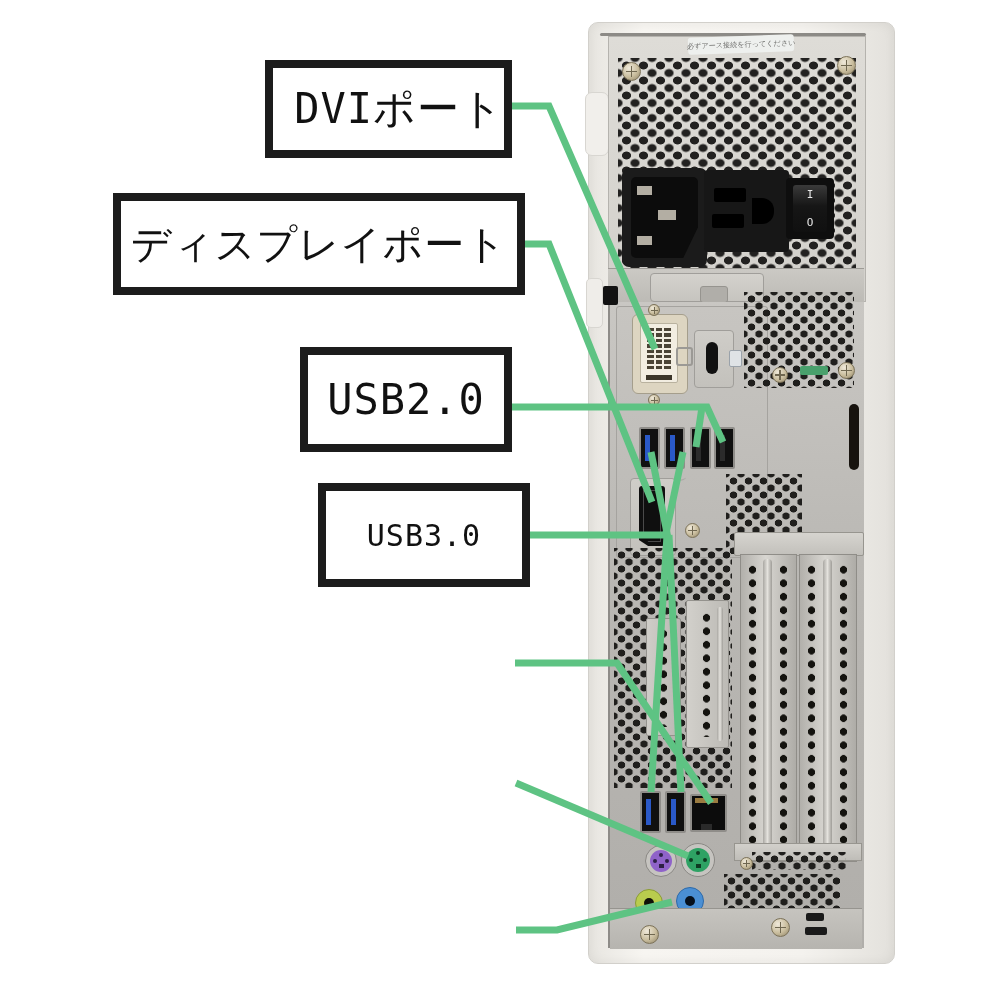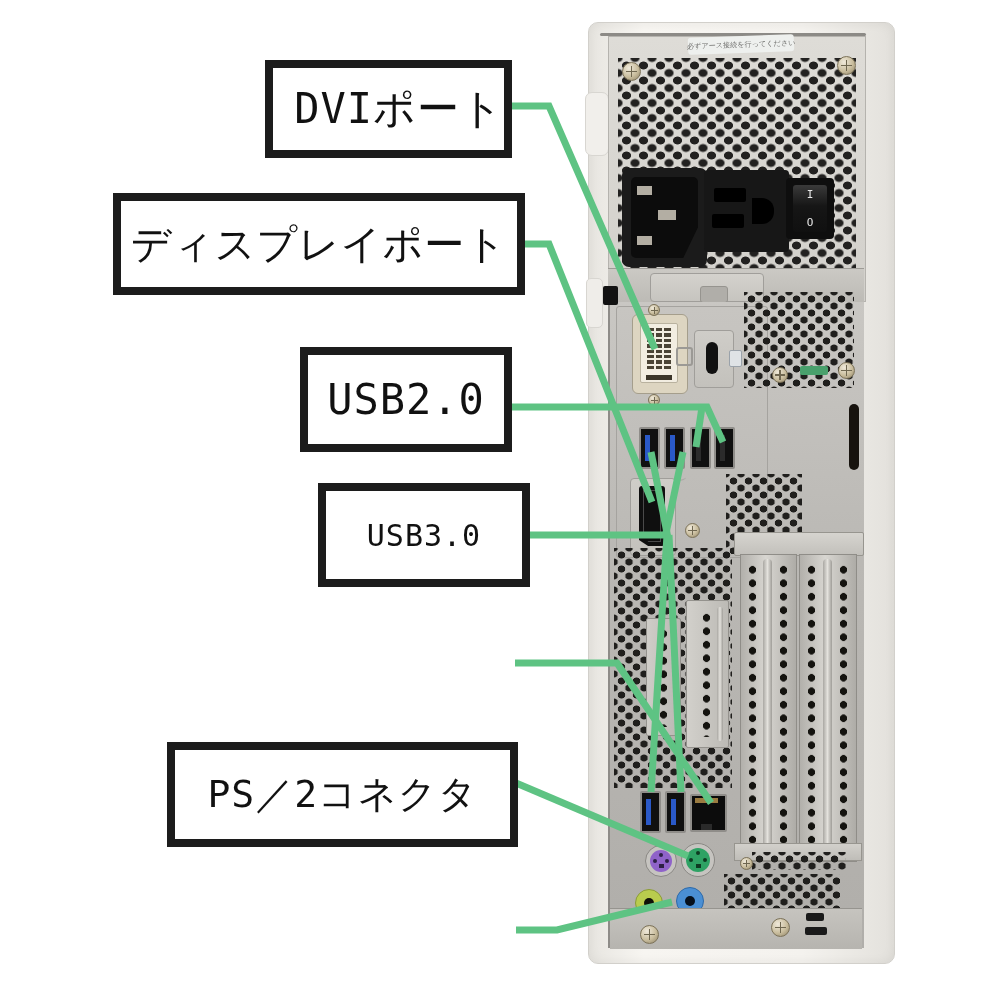--- a/index.html
+++ b/index.html
@@ -236,17 +236,14 @@
   </div>
   <div class="callout" style="left: 113px; top: 193px; width: 396px; height: 86px; font-size: 40px; border-color: rgb(28, 28, 28);">
     <span>ディスプレイポート</span>
   </div>
   <div class="callout" style="left: 300px; top: 347px; width: 196px; height: 89px; font-size: 42px; border-color: rgb(28, 28, 28);">
     <span>USB2.0</span>
   </div>
   <div class="callout" style="left: 300px; top: 483px; width: 196px; height: 88px; font-size: 30px; border-color: rgb(28, 28, 28); margin-left: 18px;">
     <span>USB3.0</span>
   </div>
-  <div class="callout" style="left: 167px; top: 742px; width: 335px; height: 89px; font-size: 38px; border-color: rgb(28, 28, 28);">
-    <span>PS／2コネクタ</span>
-  </div>
 
 </div>
 
 </body></html>

